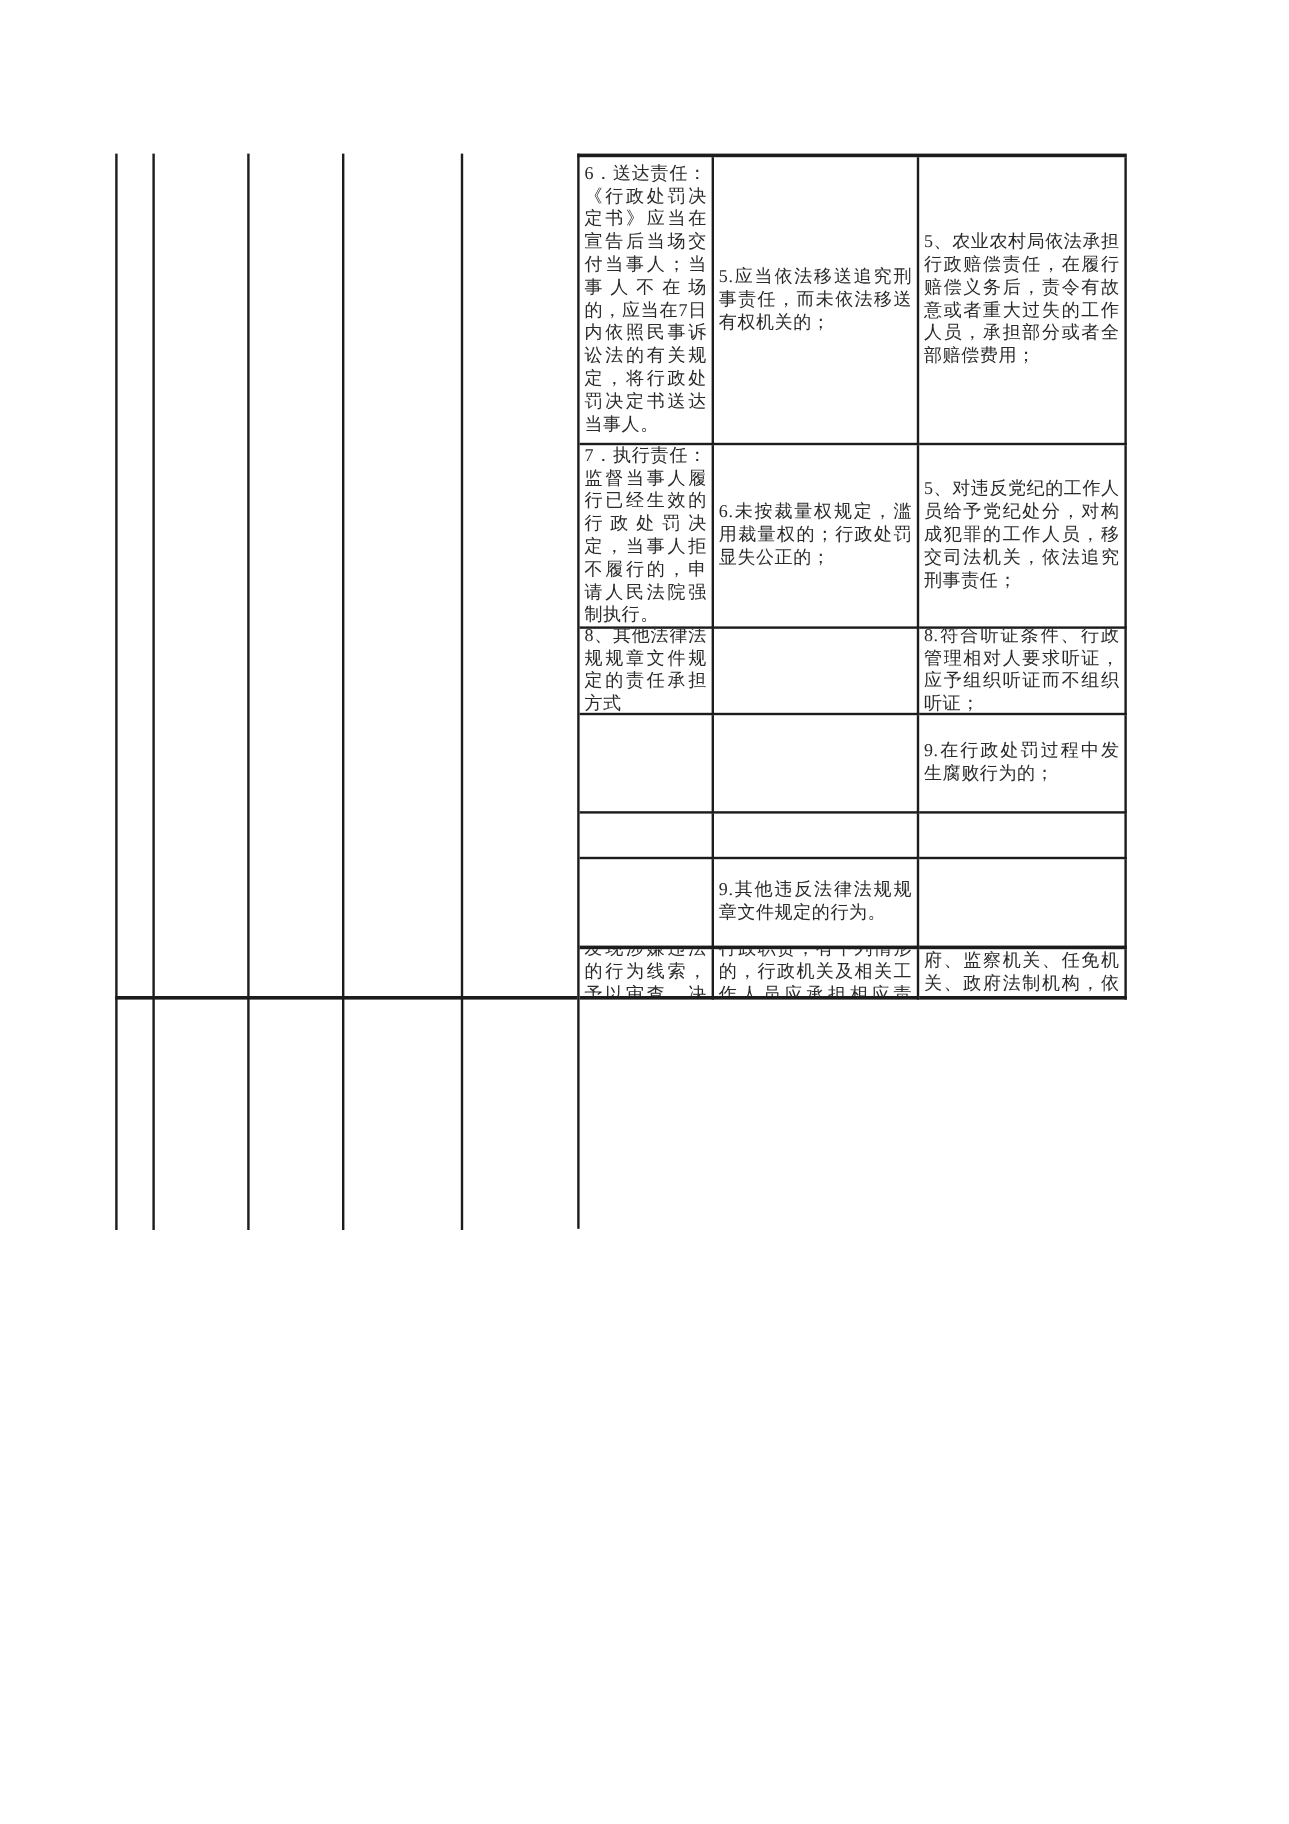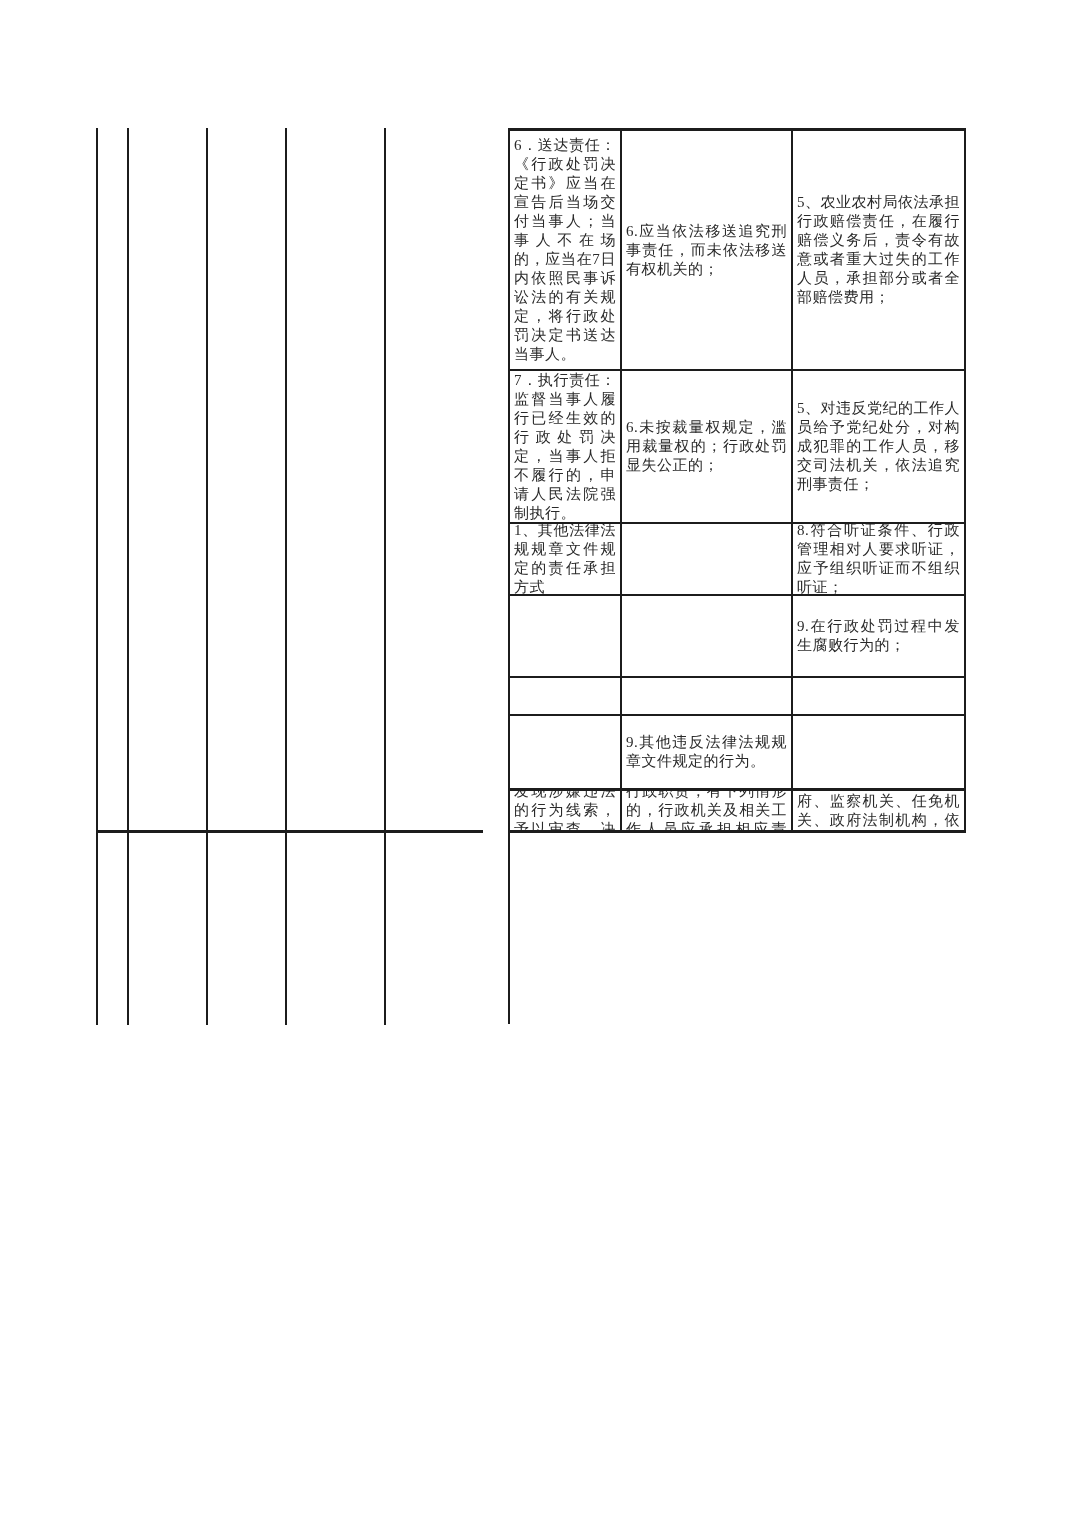--- a/index.html
+++ b/index.html
@@ -41,21 +41,20 @@
   .main-table {
     position: absolute;
     left: 481px;
     top: 128px;
     display: grid;
     grid-template-columns: 112px 171px 173px;
     grid-template-rows: 240px 153px 72px 82px 38px 75px 42px 191px;
     border-top: 3px solid #1c1c1c;
     border-left: 2px solid #1c1c1c;
     background: #ffffff;
-    margin-left: 27px;
   }
   .cell {
     box-sizing: border-box;
     border-right: 2px solid #1c1c1c;
     border-bottom: 2px solid #1c1c1c;
     display: flex;
     align-items: center;
     padding: 2px 4px;
     overflow: hidden;
   }
@@ -82,38 +81,38 @@
   <div class="vrule v4"></div>
   <div class="vrule v5"></div>
   <div class="hrule-section"></div>
 
   <div class="main-table">
 
     <div class="cell">
         <div class="txt">6．送达责任：《行政处罚决定书》应当在宣告后当场交付当事人；当事人不在场的，应当在7日内依照民事诉讼法的有关规定，将行政处罚决定书送达当事人。</div>
       </div>
     <div class="cell">
-        <div class="txt">6.应当依法移送追究刑事责任，而未依法移送有权机关的；</div>
+        <div class="txt">5.应当依法移送追究刑事责任，而未依法移送有权机关的；</div>
       </div>
     <div class="cell">
         <div class="txt">5、农业农村局依法承担行政赔偿责任，在履行赔偿义务后，责令有故意或者重大过失的工作人员，承担部分或者全部赔偿费用；</div>
       </div>
 
     <div class="cell">
         <div class="txt">7．执行责任：监督当事人履行已经生效的行政处罚决定，当事人拒不履行的，申请人民法院强制执行。</div>
       </div>
     <div class="cell">
         <div class="txt">6.未按裁量权规定，滥用裁量权的；行政处罚显失公正的；</div>
       </div>
     <div class="cell">
         <div class="txt">5、对违反党纪的工作人员给予党纪处分，对构成犯罪的工作人员，移交司法机关，依法追究刑事责任；</div>
       </div>
 
     <div class="cell">
-        <div class="txt">1、其他法律法规规章文件规定的责任承担方式</div>
+        <div class="txt">8、其他法律法规规章文件规定的责任承担方式</div>
       </div>
 
     <div class="cell">
         <div class="txt"></div>
       </div>
     <div class="cell">
         <div class="txt">8.符合听证条件、行政管理相对人要求听证，应予组织听证而不组织听证；</div>
       </div>
     <div class="cell">
         <div class="txt"></div>

